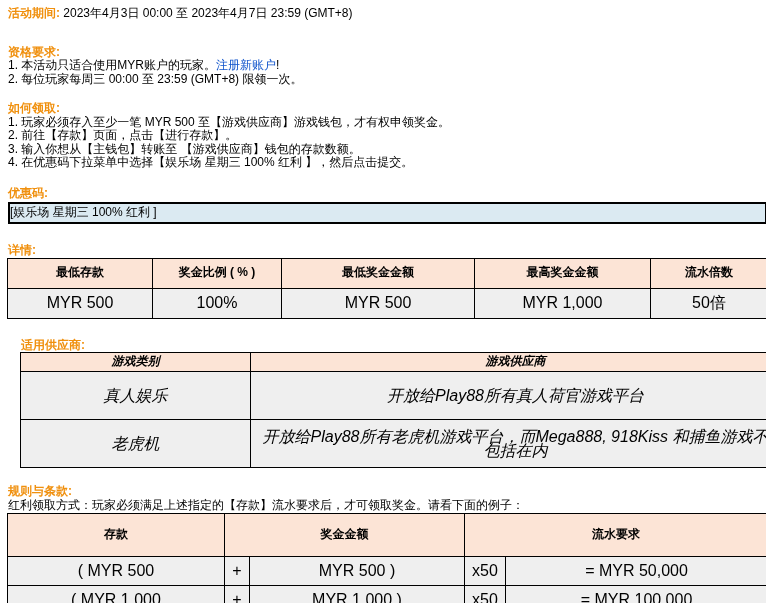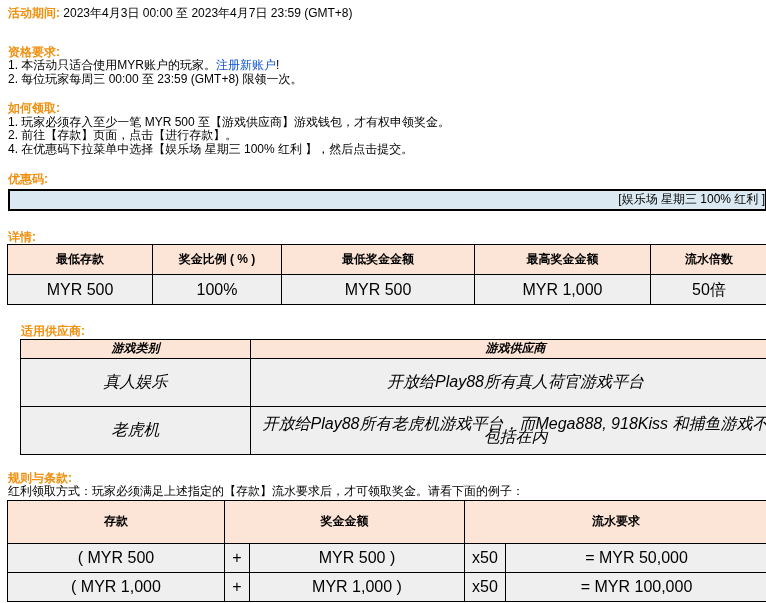--- a/index.html
+++ b/index.html
@@ -21,21 +21,21 @@
   .heading{color:var(--accent-orange);font-weight:bold;}
   .inline-heading{color:var(--accent-orange);font-weight:bold;}
   .link{color:var(--link-blue);cursor:pointer;text-decoration:none;}
   .sec{margin:4px;}
   .sec-eligibility{margin-top:25px;}
   .sec-howto{margin-top:16px;}
   .sec-promo{margin-top:17px;}
   .promo-box{
     margin-top:2px;width:759px;height:22px;
     background:var(--promo-bg);border:2px solid var(--border-black);
-    display:flex;align-items:center;justify-content:flex-end;
+    display:flex;align-items:center;justify-content:flex-start;
   }
   .sec-details{margin-top:20px;}
   .sec-providers{margin-top:20px;padding-left:13px;}
   .sec-rules{margin-top:17px;}
   table{
     border-collapse:collapse;table-layout:fixed;width:760px;
     margin-left:-1px;
   }
   th,td{
     border:1px solid var(--border-black);
@@ -70,20 +70,21 @@
   <div>
     <span>1. 本活动只适合使用MYR账户的玩家。</span><a class="link">注册新账户</a><span>!</span>
   </div>
   <div>2. 每位玩家每周三 00:00 至 23:59 (GMT+8) 限领一次。</div>
 </div>
 
 <div class="sec sec-howto">
   <div class="heading">如何领取:</div>
   <div>1. 玩家必须存入至少一笔 MYR 500 至【游戏供应商】游戏钱包，才有权申领奖金。</div>
   <div>2. 前往【存款】页面，点击【进行存款】。</div>
+  <div>3. 输入你想从【主钱包】转账至 【游戏供应商】钱包的存款数额。</div>
   <div>4. 在优惠码下拉菜单中选择【娱乐场 星期三 100% 红利 】，然后点击提交。</div>
 </div>
 
 <div class="sec sec-promo">
   <div class="heading">优惠码:</div>
   <div class="promo-box">
     <span>[娱乐场 星期三 100% 红利 ]</span>
   </div>
 </div>
 

